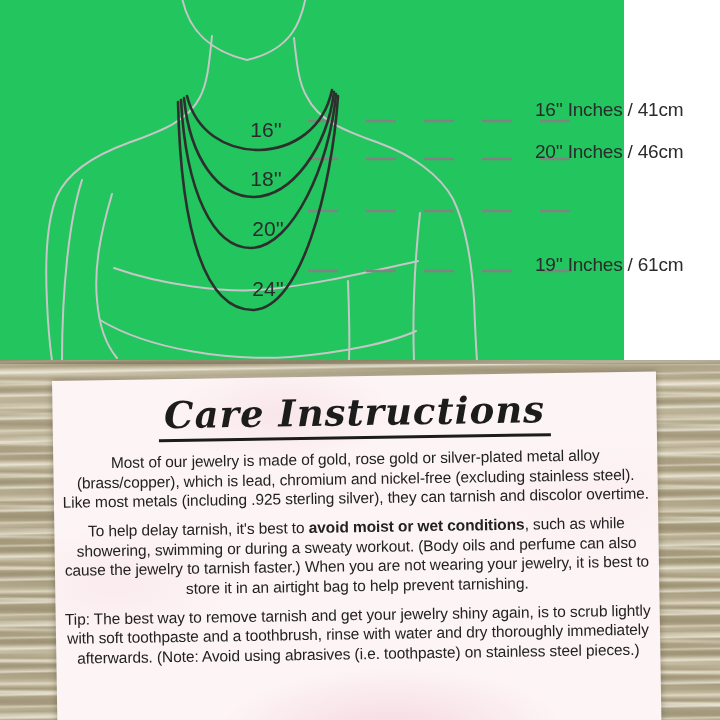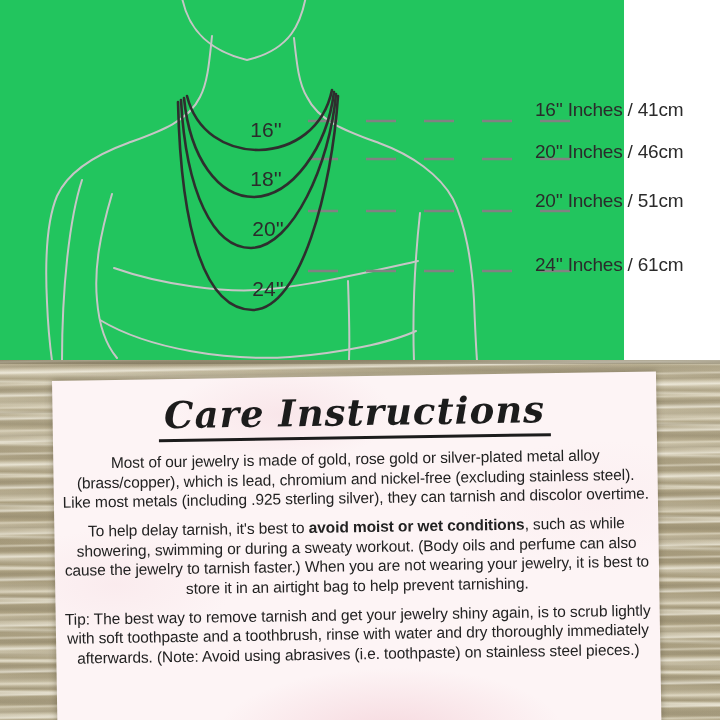--- a/index.html
+++ b/index.html
@@ -112,22 +112,21 @@
       <g>
         <text class="marker-label" x="266" y="137">16''</text>
         <text class="marker-label" x="266" y="186">18''</text>
         <text class="marker-label" x="268" y="236">20''</text>
         <text class="marker-label" x="268" y="296">24''</text>
       </g>
     </svg>
 
     <div class="legend-label" style="top:98px">16'' Inches / 41cm</div>
     <div class="legend-label" style="top:140px">20'' Inches / 46cm</div>
-    <div class="legend-label" style="top:189px">20'' Inches / 51cm</div>
-    <div class="legend-label" style="top:253px">24'' Inches / 61cm</div>
+    <div class="legend-label" style="top:253px">19'' Inches / 61cm</div>
   </div>
 
   <div class="wood-section">
     <div class="wood-top-edge"></div>
 
     <div class="care-card">
       <span class="card-title">Care Instructions</span>
       <div class="card-paragraphs">
           <p class="card-para"><span class="seg-normal">Most of our jewelry is made of gold, rose gold or silver-plated metal alloy (brass/copper), which is lead, chromium and nickel-free (excluding stainless steel). Like most metals (including .925 sterling silver), they can tarnish and discolor overtime.</span></p>
           <p class="card-para"><span class="seg-normal">To help delay tarnish, it's best to </span><span class="seg-bold">avoid moist or wet conditions</span><span class="seg-normal">, such as while showering, swimming or during a sweaty workout. (Body oils and perfume can also cause the jewelry to tarnish faster.) When you are not wearing your jewelry, it is best to store it in an airtight bag to help prevent tarnishing.</span></p>

